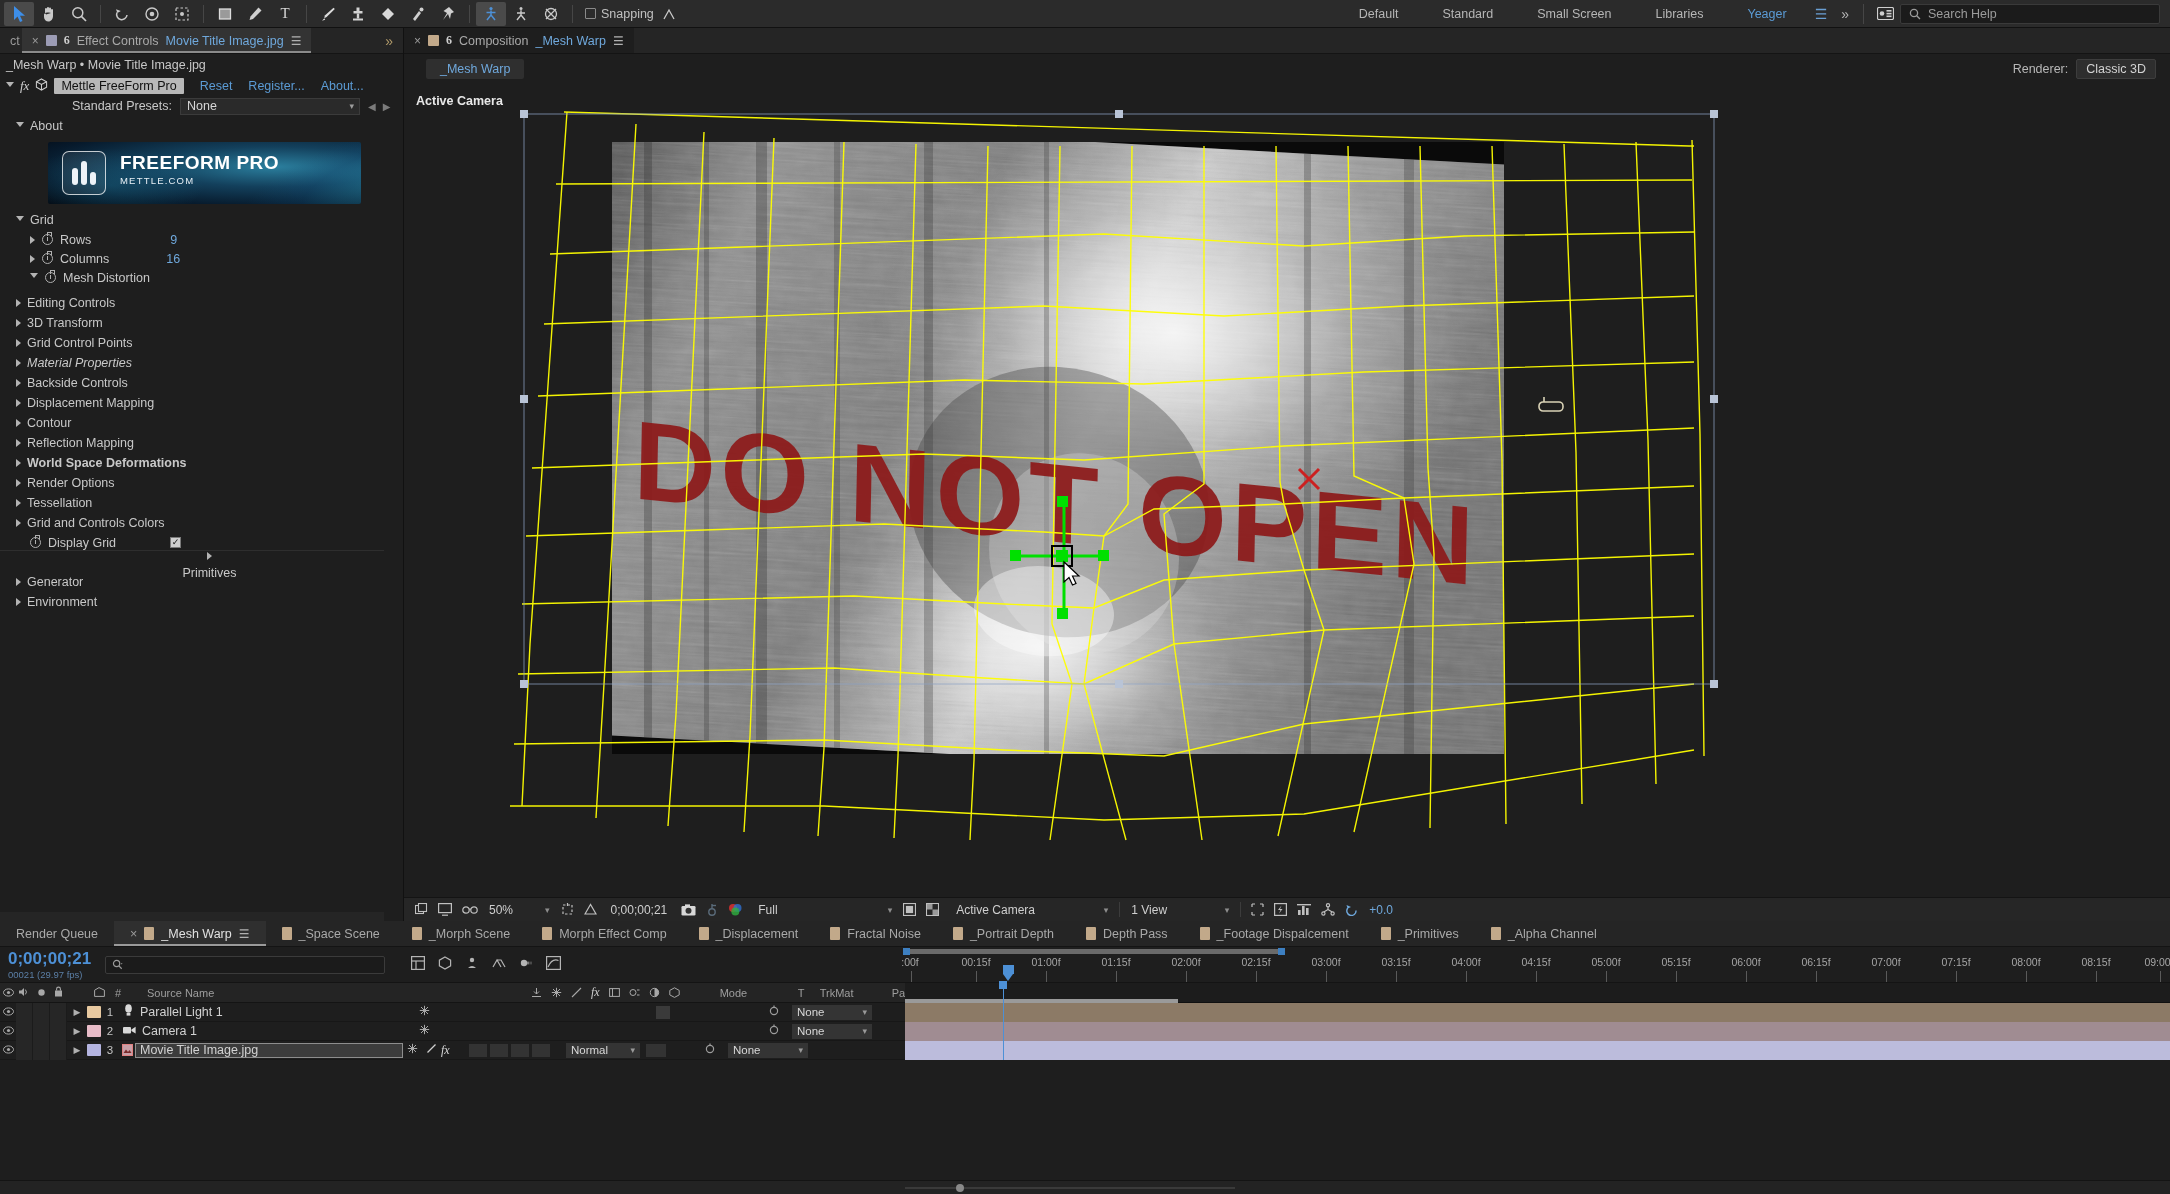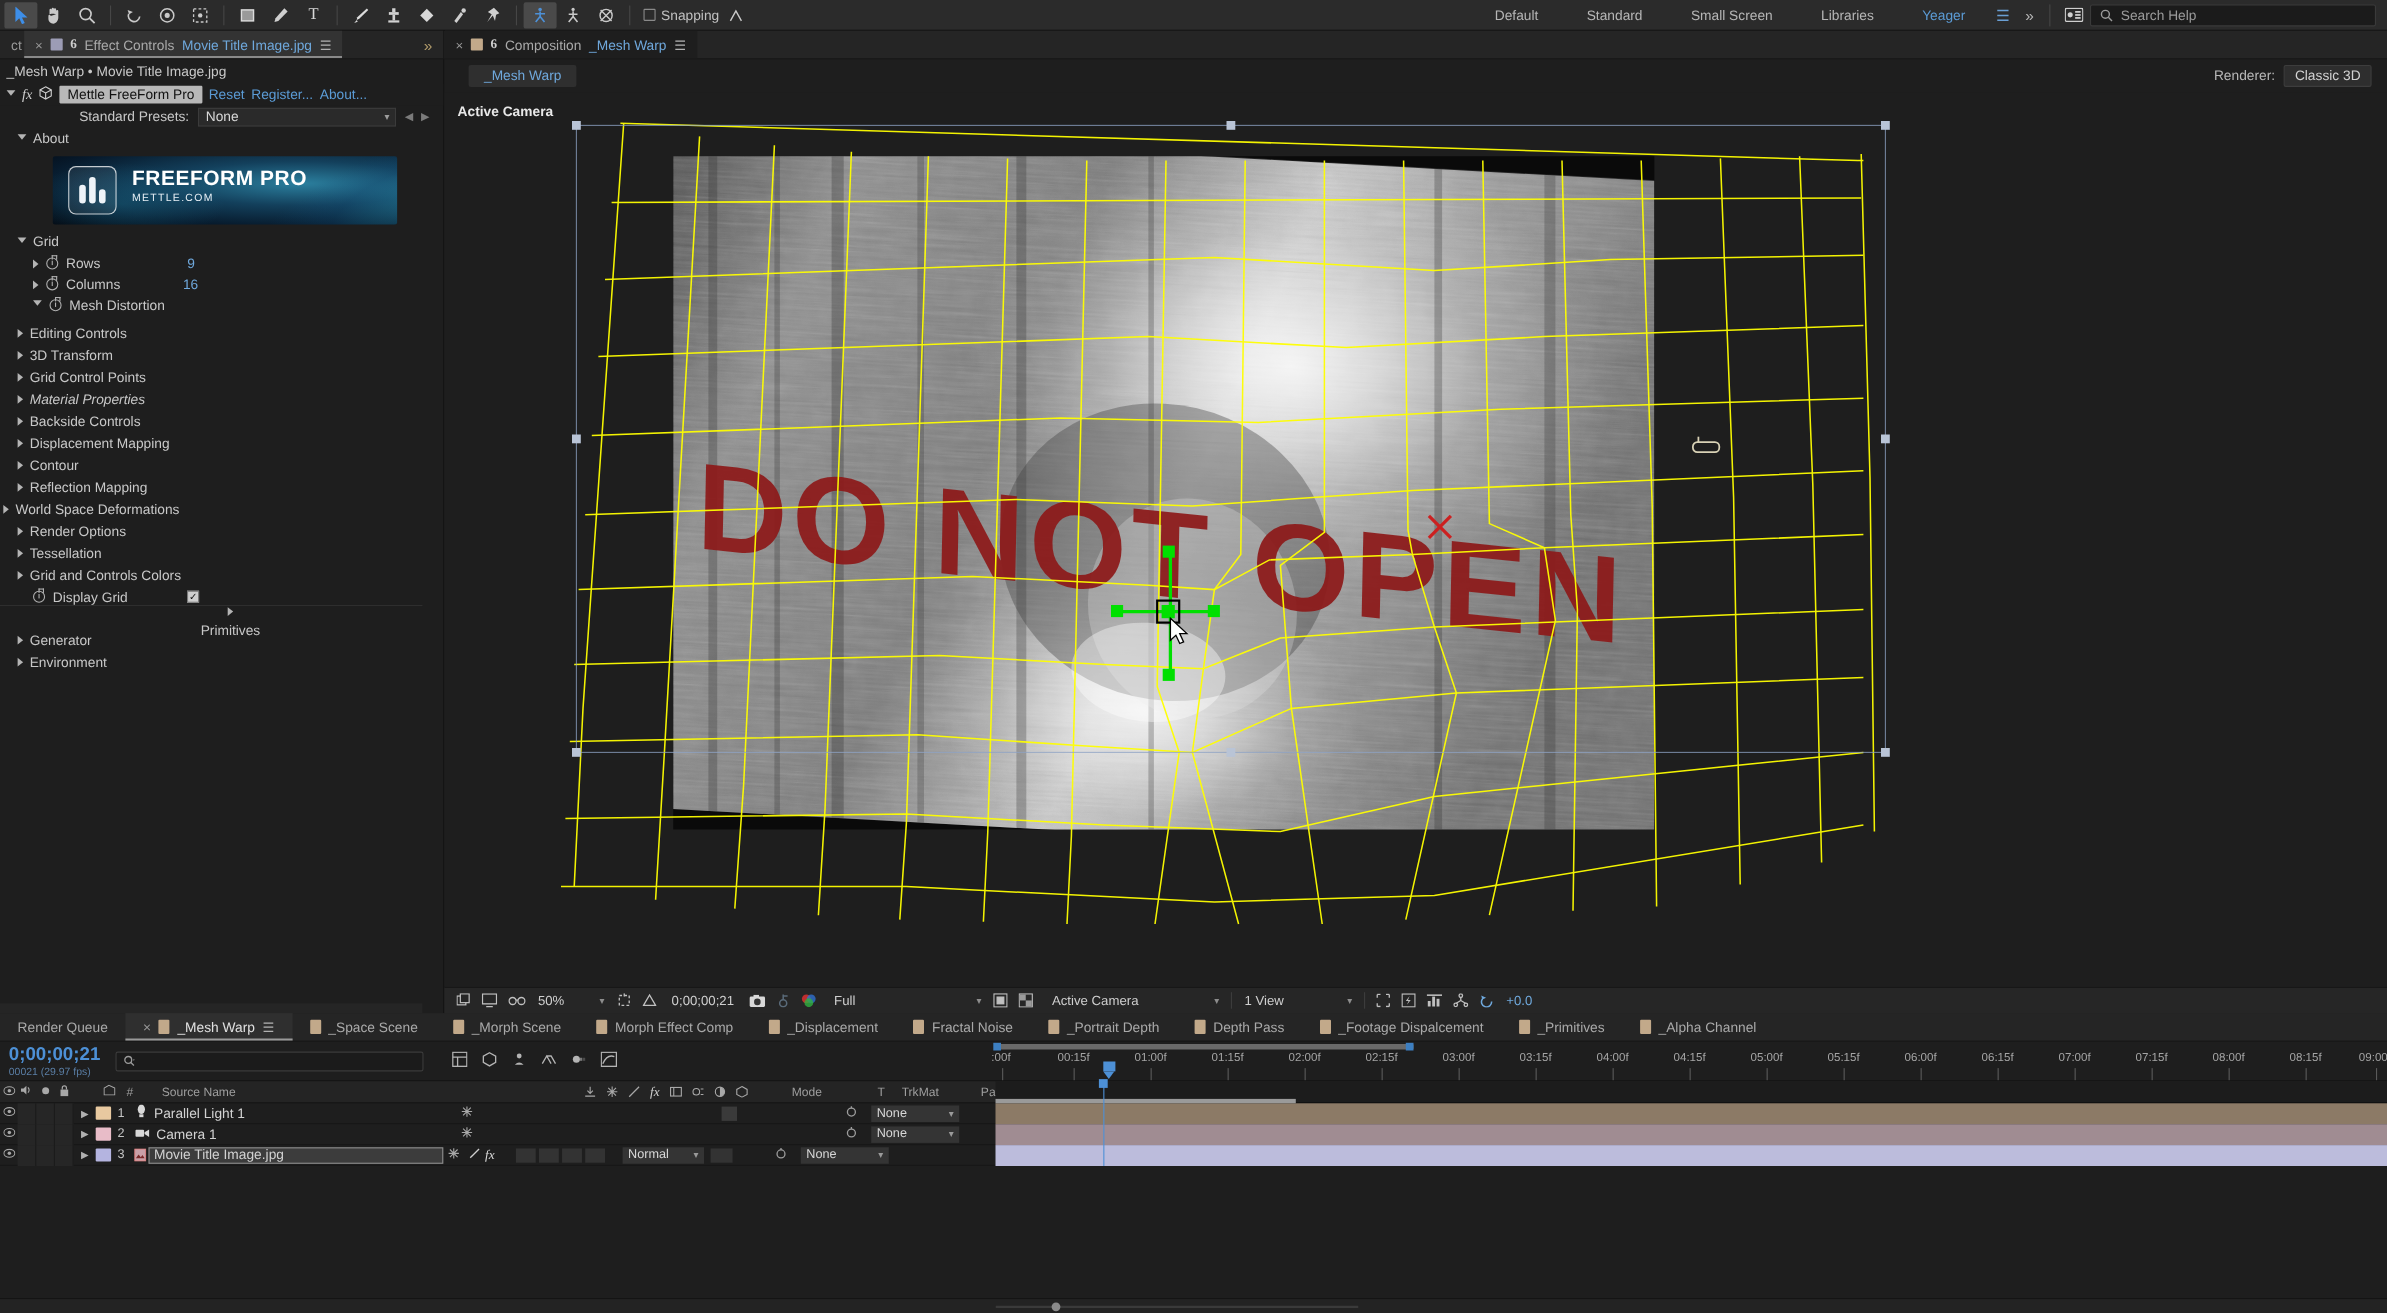--- a/index.html
+++ b/index.html
@@ -60,21 +60,21 @@
   .chevs { margin-left:auto; padding:0 10px; display:flex; align-items:center; color:#b09a6a; font-size:14px;}
   .comp-path { height:22px; display:flex; align-items:center; padding:0 6px; font-size:12.5px; color:#c8c8c8; }
   .fx-header {
     height:20px; display:flex; align-items:center; gap:6px; padding:0 4px; font-size:12.5px;
     background:#1e1e1e;
   }
   .tri { width:0;height:0; border-left:5px solid #b4b4b4; border-top:4px solid transparent; border-bottom:4px solid transparent; display:inline-block;}
   .tri.down { border-left:4px solid transparent; border-right:4px solid transparent; border-top:5px solid #b4b4b4; border-left-width:4px; }
   .fxlbl { font-style:italic; font-family:"Liberation Serif", serif; color:#d0d0d0; font-size:13px;}
   .fxname { background:#b8b8b8; color:#111; padding:1px 7px; font-size:12.5px; border-radius:1px; }
-  .lnk { color:#5b9bd5; font-size:12.5px; }
+  .lnk { color:#5b9bd5; font-size:12.5px; margin-left:10px; }
   .presets-row { height:20px; display:flex; align-items:center; font-size:12.5px; padding-left:0; }
   .presets-lbl { width:180px; text-align:right; color:#c8c8c8; padding-right:8px; }
   .presets-val {
     width:180px; height:17px; background:#2a2a2a; border:1px solid #3b3b3b; color:#d7d7d7;
     font-size:12.5px; display:flex; align-items:center; padding:0 6px; position:relative;
   }
   .presets-val .cv { position:absolute; right:5px; color:#9d9d9d; font-size:9px;}
   .arrw { color:#7b7b7b; font-size:10px; margin-left:6px; }
   .grp-row { height:20px; display:flex; align-items:center; gap:6px; font-size:12.5px; color:#c8c8c8; }
   .prop-row { height:19px; display:flex; align-items:center; font-size:12.5px; color:#c8c8c8; }
@@ -424,21 +424,21 @@
       <span>Displacement Mapping</span>
     </div>
     <div class="grp-row" style="padding-left:16px;">
       <span class="tri"></span>
       <span>Contour</span>
     </div>
     <div class="grp-row" style="padding-left:16px;">
       <span class="tri"></span>
       <span>Reflection Mapping</span>
     </div>
-    <div class="grp-row" style="padding-left:3px;">
+    <div class="grp-row" style="padding-left:16px;font-weight:bold;">
       <span class="tri"></span>
       <span>World Space Deformations</span>
     </div>
     <div class="grp-row" style="padding-left:16px;">
       <span class="tri"></span>
       <span>Render Options</span>
     </div>
     <div class="grp-row" style="padding-left:16px;">
       <span class="tri"></span>
       <span>Tessellation</span>

